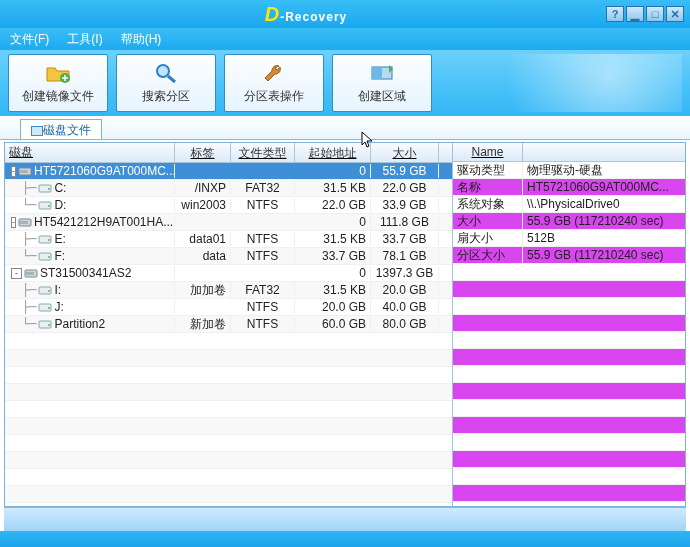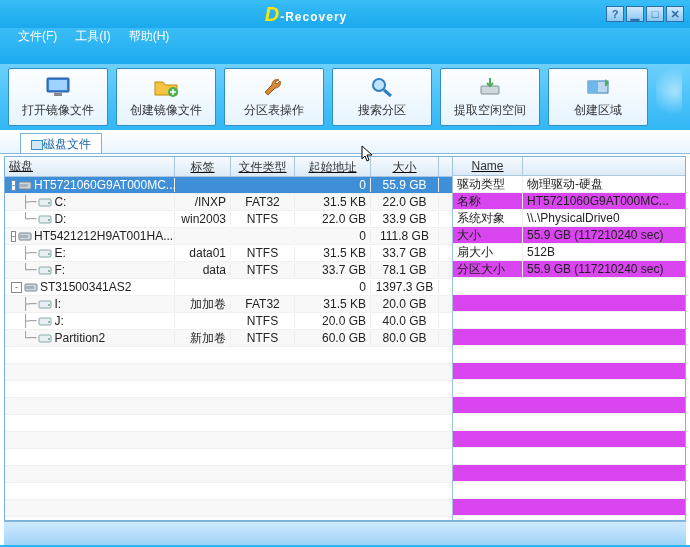--- a/index.html
+++ b/index.html
@@ -4,21 +4,21 @@
 <style>
 * { box-sizing: border-box; margin: 0; padding: 0; font-family: "Microsoft YaHei", SimSun, Arial, sans-serif; font-size: 12px; }
 body { width: 690px; height: 547px; background: #fff; overflow: hidden; }
 
 .titlebar { height: 28px; background: linear-gradient(#38bdf6,#1aa8ee); display: flex; align-items: center; padding: 0 6px; color: #fff; }
 .titlebar .logo-text { flex: 1; text-align: center; font-size: 18px; font-weight: bold; letter-spacing: 1px; }
 .titlebar .logo-d { color: #ffe600; font-style: italic; font-size: 20px; }
 .titlebar .winbtns { display: flex; gap: 2px; }
 .titlebar .winbtn { width: 18px; height: 16px; border: 1px solid #2c6faa; background: linear-gradient(#cfeaff,#8cc6ee); color: #2c6faa; font-weight: bold; font-size: 11px; display:flex; align-items:center; justify-content:center; cursor:pointer; }
 
-.menubar { height: 36px; background: linear-gradient(#3abdf5,#1eaaf0); display:flex; align-items:flex-start; padding: 0 18px; color:#fff; }
+.menubar { height: 22px; background: linear-gradient(#3abdf5,#1eaaf0); display:flex; align-items:center; padding: 0 10px; color:#fff; }
 .menubar .menu-item { margin-right: 18px; cursor: pointer; }
 
 .toolbar { height: 66px; background: linear-gradient(#6dd0fb 0%, #4cc3f9 50%, #32b6f5 100%); display:flex; align-items:center; padding: 4px 8px; gap: 8px; }
 .tool { width: 100px; height: 58px; border: 1px solid #2e8fc6; background: linear-gradient(#fdfeff,#e6f4ff); display:flex; flex-direction:column; align-items:center; justify-content:center; cursor:pointer; border-radius:2px; }
 .tool .icon { width:26px; height:22px; display:flex; align-items:center; justify-content:center; }
 .tool .tlabel { margin-top:4px; color:#333; }
 .decor { flex:1; height:58px; background: radial-gradient(circle at 70% 40%, rgba(255,255,255,0.5), rgba(255,255,255,0) 60%); }
 
 .tabstrip { height:24px; background: linear-gradient(#fff,#e8f5fe); border-bottom:1px solid #8bb9dc; padding-left:20px; display:flex; align-items:flex-end; }
 .tab { height:20px; border:1px solid #7db3da; border-bottom:none; padding:2px 10px 0; background:#fff; color:#1a66a8; display:flex; align-items:center; cursor:pointer; }
@@ -79,62 +79,43 @@
 <div class="menubar">
   <span class="menu-item">文件(F)</span>
   <span class="menu-item">工具(I)</span>
   <span class="menu-item">帮助(H)</span>
 </div>
 
 <div class="toolbar">
   <div class="tool">
     <span class="icon">
       <svg viewBox="0 0 26 22">
-          <rect x="2" y="2" width="22" height="14" rx="1" fill="#3b7fd4" stroke="#245a9a"></rect>
-          <rect x="4" y="4" width="18" height="10" fill="#9fd2ff"></rect>
-          <rect x="9" y="17" width="8" height="3" fill="#888"></rect>
-        </svg>
-    </span>
-    <span class="tlabel">打开镜像文件</span>
-  </div>
-  <div class="tool">
-    <span class="icon">
-      <svg viewBox="0 0 26 22">
           <path d="M2 6h8l2 3h12v10H2z" fill="#f4c542" stroke="#c28e00"></path>
           <circle cx="20" cy="16" r="5" fill="#4caf50"></circle>
           <path d="M20 13v6M17 16h6" stroke="#fff" stroke-width="1.5"></path>
         </svg>
     </span>
     <span class="tlabel">创建镜像文件</span>
-  </div>
-  <div class="tool">
-    <span class="icon">
-      <svg viewBox="0 0 26 22">
-          <path d="M18 4a5 5 0 00-7 5l-7 7 3 3 7-7a5 5 0 005-7l-3 3-2-2z" fill="#d48a3a" stroke="#9a5a10"></path>
-        </svg>
-    </span>
-    <span class="tlabel">分区表操作</span>
   </div>
   <div class="tool">
     <span class="icon">
       <svg viewBox="0 0 26 22">
           <circle cx="10" cy="9" r="6" fill="#bfe4ff" stroke="#2e7fc0" stroke-width="2"></circle>
           <line x1="15" y1="14" x2="22" y2="20" stroke="#2e7fc0" stroke-width="3"></line>
         </svg>
     </span>
     <span class="tlabel">搜索分区</span>
   </div>
   <div class="tool">
     <span class="icon">
       <svg viewBox="0 0 26 22">
-          <rect x="4" y="10" width="18" height="8" rx="1" fill="#cfd8dc" stroke="#78909c"></rect>
-          <path d="M13 2v8m-3-3l3 3 3-3" stroke="#4caf50" stroke-width="2" fill="none"></path>
+          <path d="M18 4a5 5 0 00-7 5l-7 7 3 3 7-7a5 5 0 005-7l-3 3-2-2z" fill="#d48a3a" stroke="#9a5a10"></path>
         </svg>
     </span>
-    <span class="tlabel">提取空闲空间</span>
+    <span class="tlabel">分区表操作</span>
   </div>
   <div class="tool">
     <span class="icon">
       <svg viewBox="0 0 26 22">
           <rect x="3" y="5" width="20" height="12" fill="#bcd9f0" stroke="#2e7fc0"></rect>
           <rect x="3" y="5" width="10" height="12" fill="#6fb7e8"></rect>
           <path d="M20 3l4 4-4 4" fill="#4caf50"></path>
         </svg>
     </span>
     <span class="tlabel">创建区域</span>

